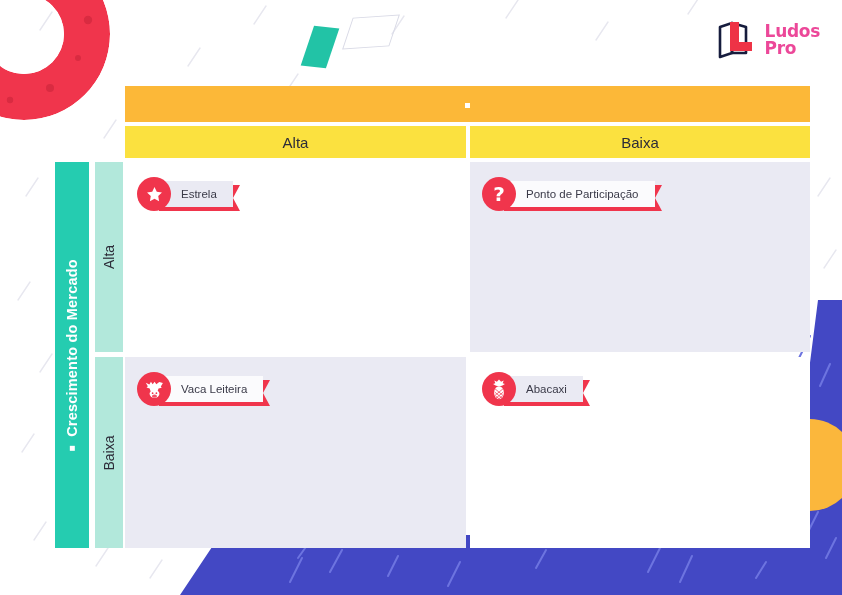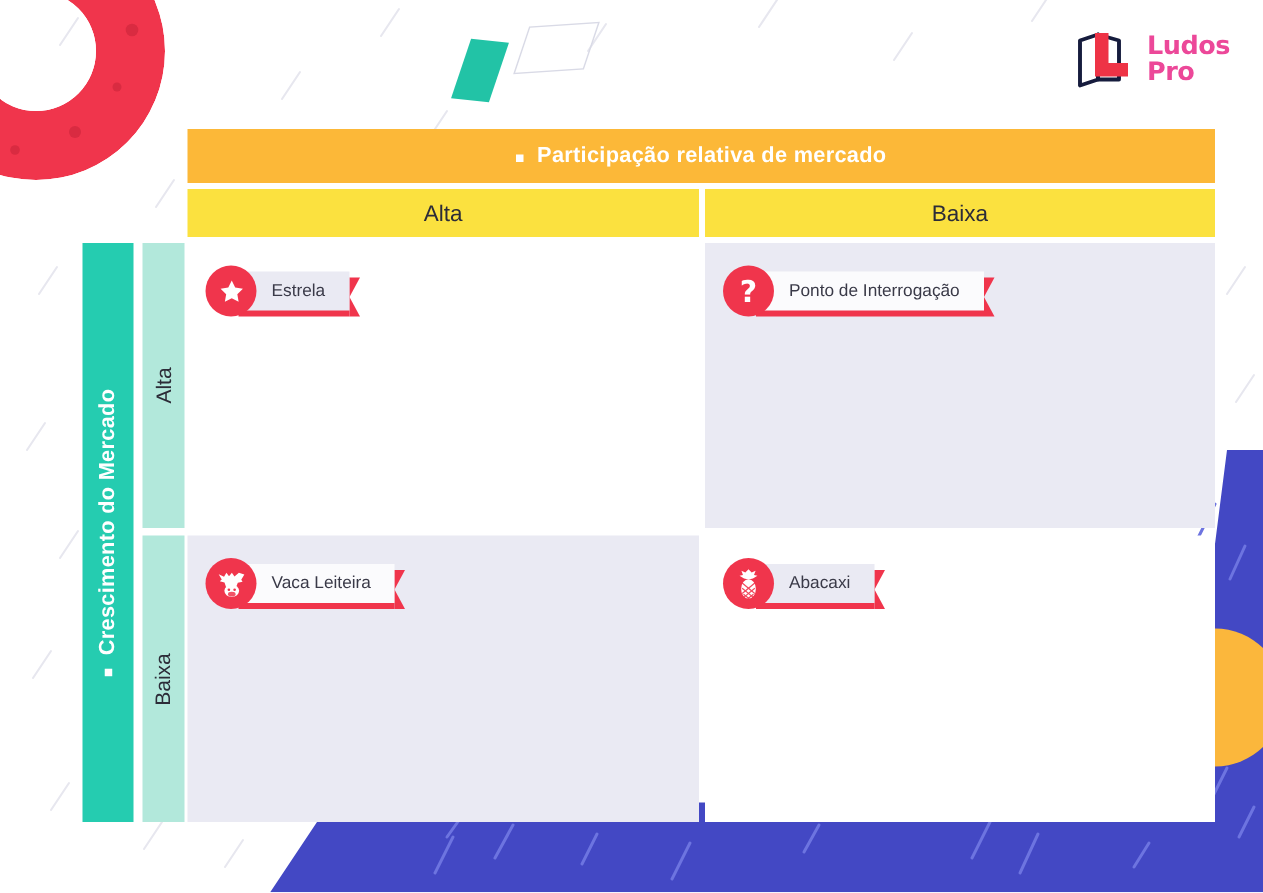--- a/index.html
+++ b/index.html
@@ -351,21 +351,20 @@
     <div class="logo-text">
       <div>Ludos</div>
       <div>Pro</div>
     </div>
   </div>
 
   <div class="matrix">
 
     <div class="banner">
       <span class="banner-dot"></span>
-      <span class="banner-text">Participação relativa de mercado</span>
     </div>
 
     <div class="col-head alta">
       <span>Alta</span>
     </div>
     <div class="col-head baixa">
       <span>Baixa</span>
     </div>
 
     <div class="axis-outer">
@@ -396,21 +395,21 @@
       </div>
     </div>
 
     <div class="quad q2">
       <div class="tag">
         <div class="tag-badge">
           <span class="tag-qmark">?</span>
         </div>
         <div class="tag-ribbon">
           <span class="tag-ribbon-back"></span>
-          <span class="tag-label">Ponto de Interrogação</span>
+          <span class="tag-label">Ponto de Participação</span>
         </div>
       </div>
     </div>
 
     <div class="quad q3">
       <div class="tag">
         <div class="tag-badge">
           <svg width="21" height="19" viewBox="0 0 26 24" aria-hidden="true">
             <path fill="#ffffff" d="M2 3.5l4.5 2.2 2-3.4 2.2 3 2.4-3 2.2 3.2L19 2.4l4.6 1.4-2.6 4.4 1.1 1.6-4 1-1.4 3.6-4.2 1.3-4.4-1.5-1.2-3.6-4-1.1L4.6 8z"></path>
             <ellipse cx="13" cy="17.5" rx="6.2" ry="5.2" fill="#ffffff"></ellipse>

